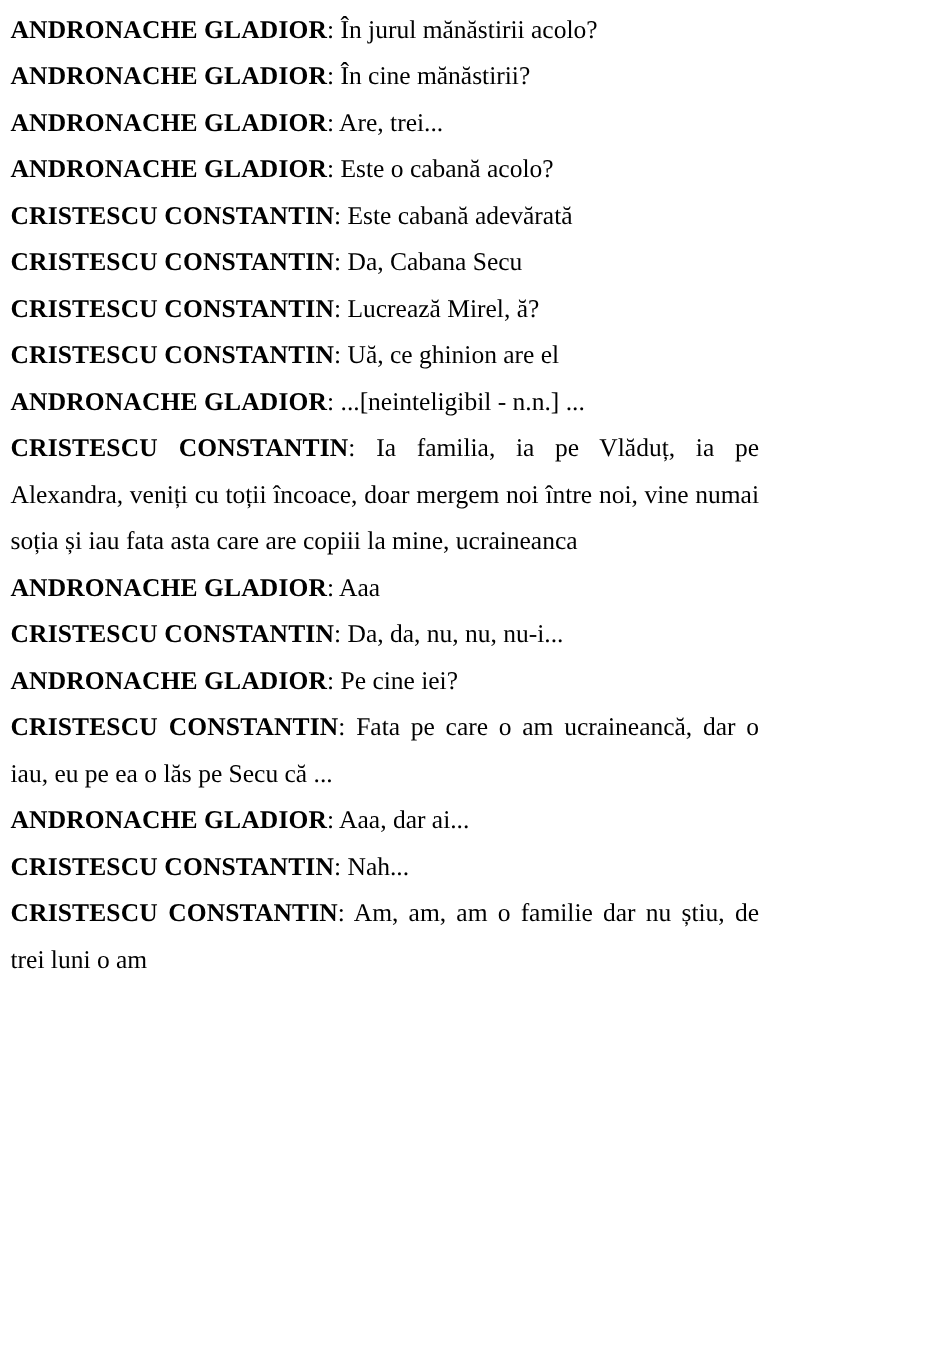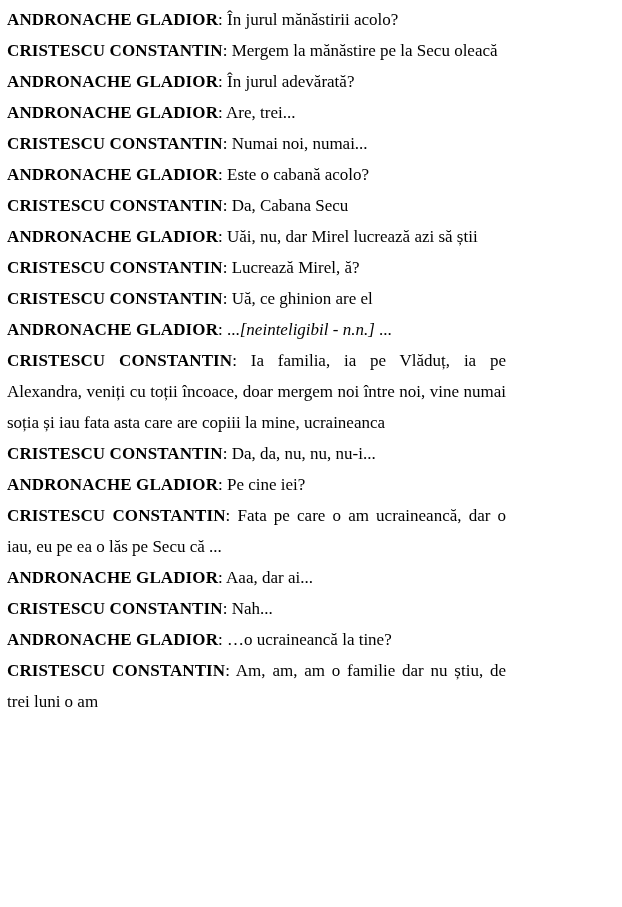--- a/index.html
+++ b/index.html
@@ -14,64 +14,62 @@
     font-size: 17px;
     line-height: 31px;
     overflow: hidden;
   }
   p.utt {
     margin: 0;
     padding: 0;
     text-align: justify;
   }
   b.speaker { font-weight: bold; letter-spacing: 0.1px; }
-  .it { font-style: italic; }
+  .it { }
 </style>
 </head>
 <body>
 
 <div class="page">
 
   <p class="utt"><b class="speaker">ANDRONACHE GLADIOR</b><span>:</span> <span>În jurul mănăstirii acolo?</span></p>
 
-  <p class="utt"><b class="speaker">CRISTESCU CONSTANTIN</b><span>:</span> <span>Mergem la mănăstire pe la Secu oleacă</span></p>
 
-  <p class="utt"><b class="speaker">ANDRONACHE GLADIOR</b><span>:</span> <span>În jurul adevărată?</span></p>
+  <p class="utt"><b class="speaker">ANDRONACHE GLADIOR</b><span>:</span> <span>În cine mănăstirii?</span></p>
 
 
   <p class="utt"><b class="speaker">ANDRONACHE GLADIOR</b><span>:</span> <span>Are, trei...</span></p>
 
-  <p class="utt"><b class="speaker">CRISTESCU CONSTANTIN</b><span>:</span> <span>Numai noi, numai...</span></p>
 
   <p class="utt"><b class="speaker">ANDRONACHE GLADIOR</b><span>:</span> <span>Este o cabană acolo?</span></p>
 
+  <p class="utt"><b class="speaker">CRISTESCU CONSTANTIN</b><span>:</span> <span>Este cabană adevărată</span></p>
 
 
   <p class="utt"><b class="speaker">CRISTESCU CONSTANTIN</b><span>:</span> <span>Da, Cabana Secu</span></p>
 
-  <p class="utt"><b class="speaker">ANDRONACHE GLADIOR</b><span>:</span> <span>Uăi, nu, dar Mirel lucrează azi să știi</span></p>
 
   <p class="utt"><b class="speaker">CRISTESCU CONSTANTIN</b><span>:</span> <span>Lucrează Mirel, ă?</span></p>
 
 
   <p class="utt"><b class="speaker">CRISTESCU CONSTANTIN</b><span>:</span> <span>Uă, ce ghinion are el</span></p>
 
   <p class="utt"><b class="speaker">ANDRONACHE GLADIOR</b><span>:</span> <span>...</span><span class="it">[neinteligibil - n.n.]</span><span> ...</span></p>
 
   <p class="utt"><b class="speaker">CRISTESCU CONSTANTIN</b><span>:</span> <span>Ia familia, ia pe Vlăduț, ia pe Alexandra, veniți cu toții încoace, doar mergem noi între noi, vine numai soția și iau fata asta care are copiii la mine, ucraineanca</span></p>
 
+  <p class="utt"><b class="speaker">ANDRONACHE GLADIOR</b><span>:</span> <span>Aaa</span></p>
 
   <p class="utt"><b class="speaker">CRISTESCU CONSTANTIN</b><span>:</span> <span>Da, da, nu, nu, nu-i...</span></p>
 
   <p class="utt"><b class="speaker">ANDRONACHE GLADIOR</b><span>:</span> <span>Pe cine iei?</span></p>
 
   <p class="utt"><b class="speaker">CRISTESCU CONSTANTIN</b><span>:</span> <span>Fata pe care o am ucraineancă, dar o iau, eu pe ea o lăs pe Secu că ...</span></p>
 
   <p class="utt"><b class="speaker">ANDRONACHE GLADIOR</b><span>:</span> <span>Aaa, dar ai...</span></p>
 
   <p class="utt"><b class="speaker">CRISTESCU CONSTANTIN</b><span>:</span> <span>Nah...</span></p>
 
-  <p class="utt"><b class="speaker">ANDRONACHE GLADIOR</b><span>:</span> <span>…o ucraineancă la tine?</span></p>
 
   <p class="utt"><b class="speaker">CRISTESCU CONSTANTIN</b><span>:</span> <span>Am, am, am o familie dar nu știu, de trei luni o am</span></p>
 
 
 </div>
 
 </body></html>

